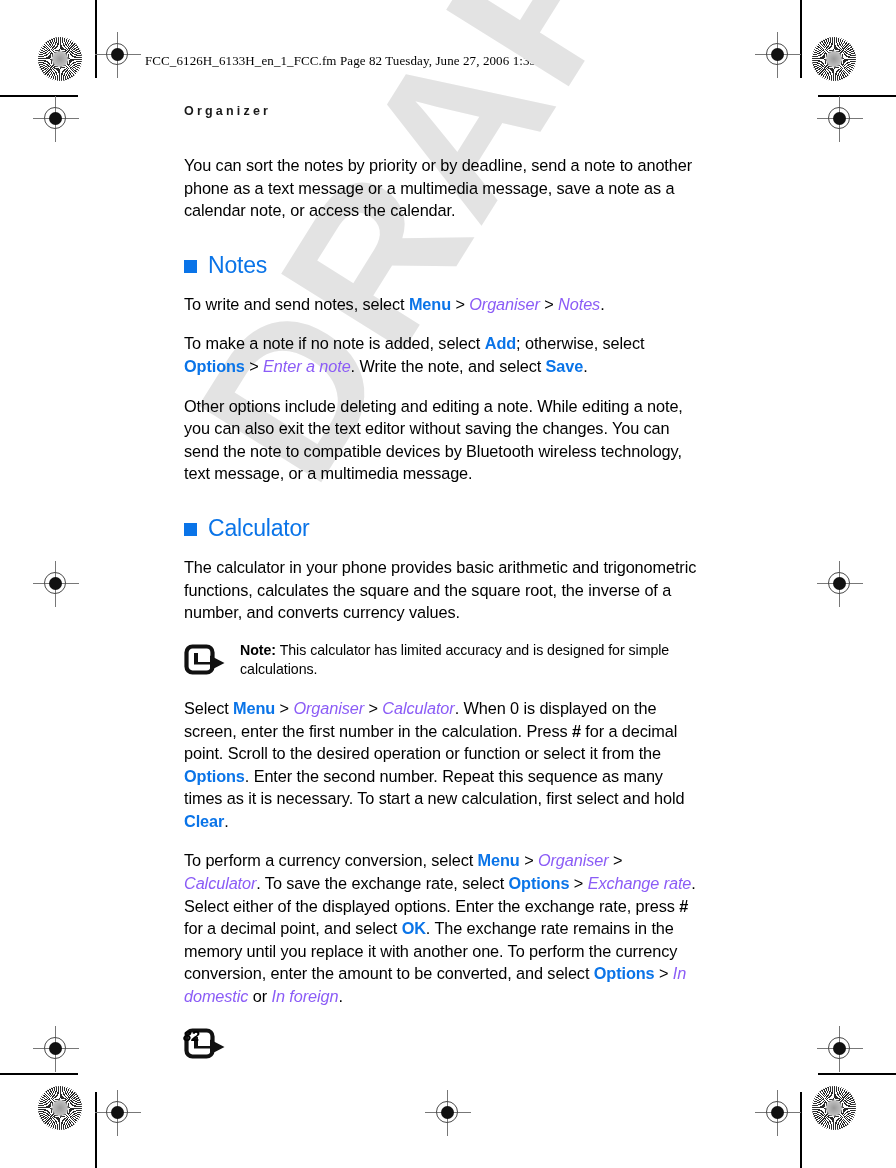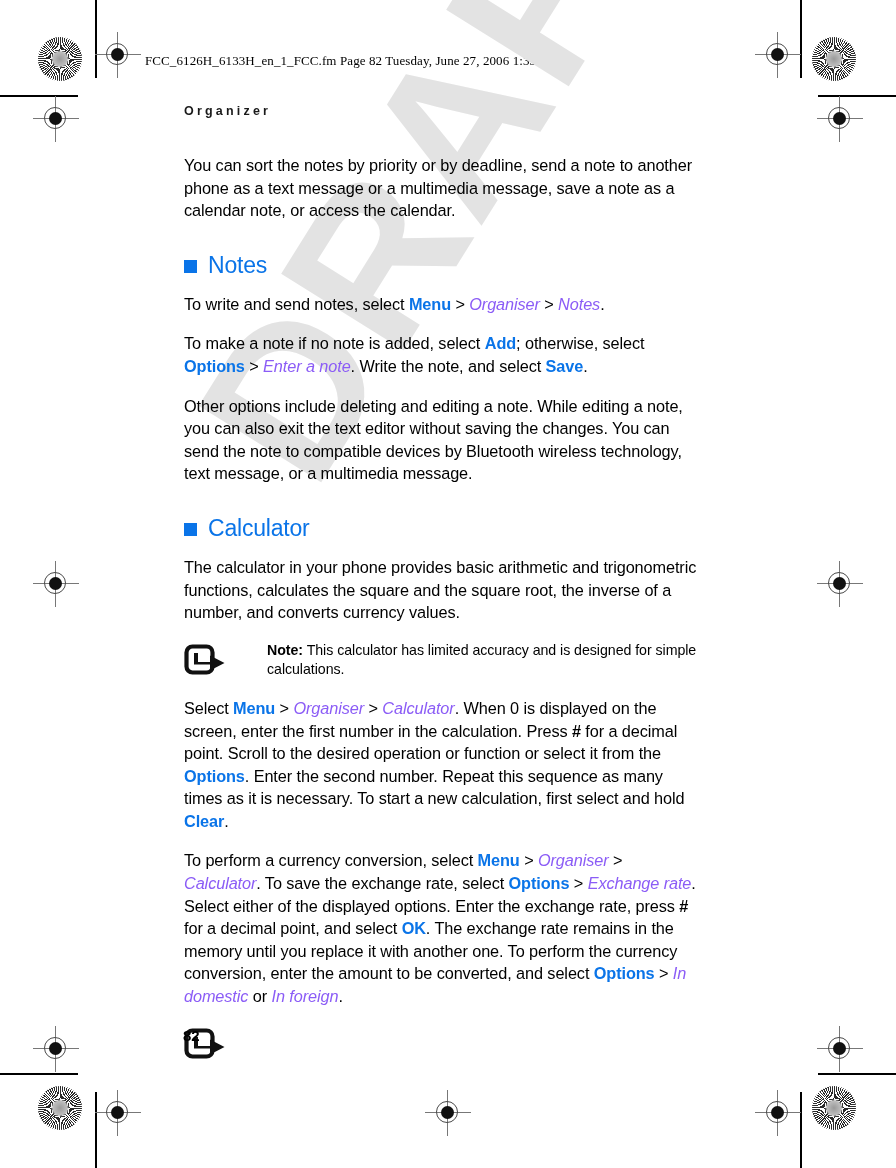--- a/index.html
+++ b/index.html
@@ -136,21 +136,20 @@
 
   .cmd { color: #0a74e8; font-weight: bold; }
   .menu { color: #8b5cf6; font-style: italic; }
   .hashkey { font-weight: bold; }
 
   
   .note-block {
     display: flex;
     align-items: flex-start;
     margin: 16px 0 17px 0;
-    gap: 27px;
   }
   .note-icon {
     flex: 0 0 auto;
     width: 44px;
     height: 32px;
     margin-right: 12px;
     margin-top: 3px;
   }
   .note-text {
     font-size: 14.2px;
@@ -161,20 +160,21 @@
   .note-text b { font-weight: bold; }
 
   
   .page-number {
     position: absolute;
     left: 183px;
     top: 1027px;
     font-size: 15px;
     font-weight: bold;
     color: #000;
+    font-style: italic;
   }
 
   
   .watermark {
     position: absolute;
     left: 150px;
     top: 392px;
     width: 620px;
     height: 520px;
     pointer-events: none;

